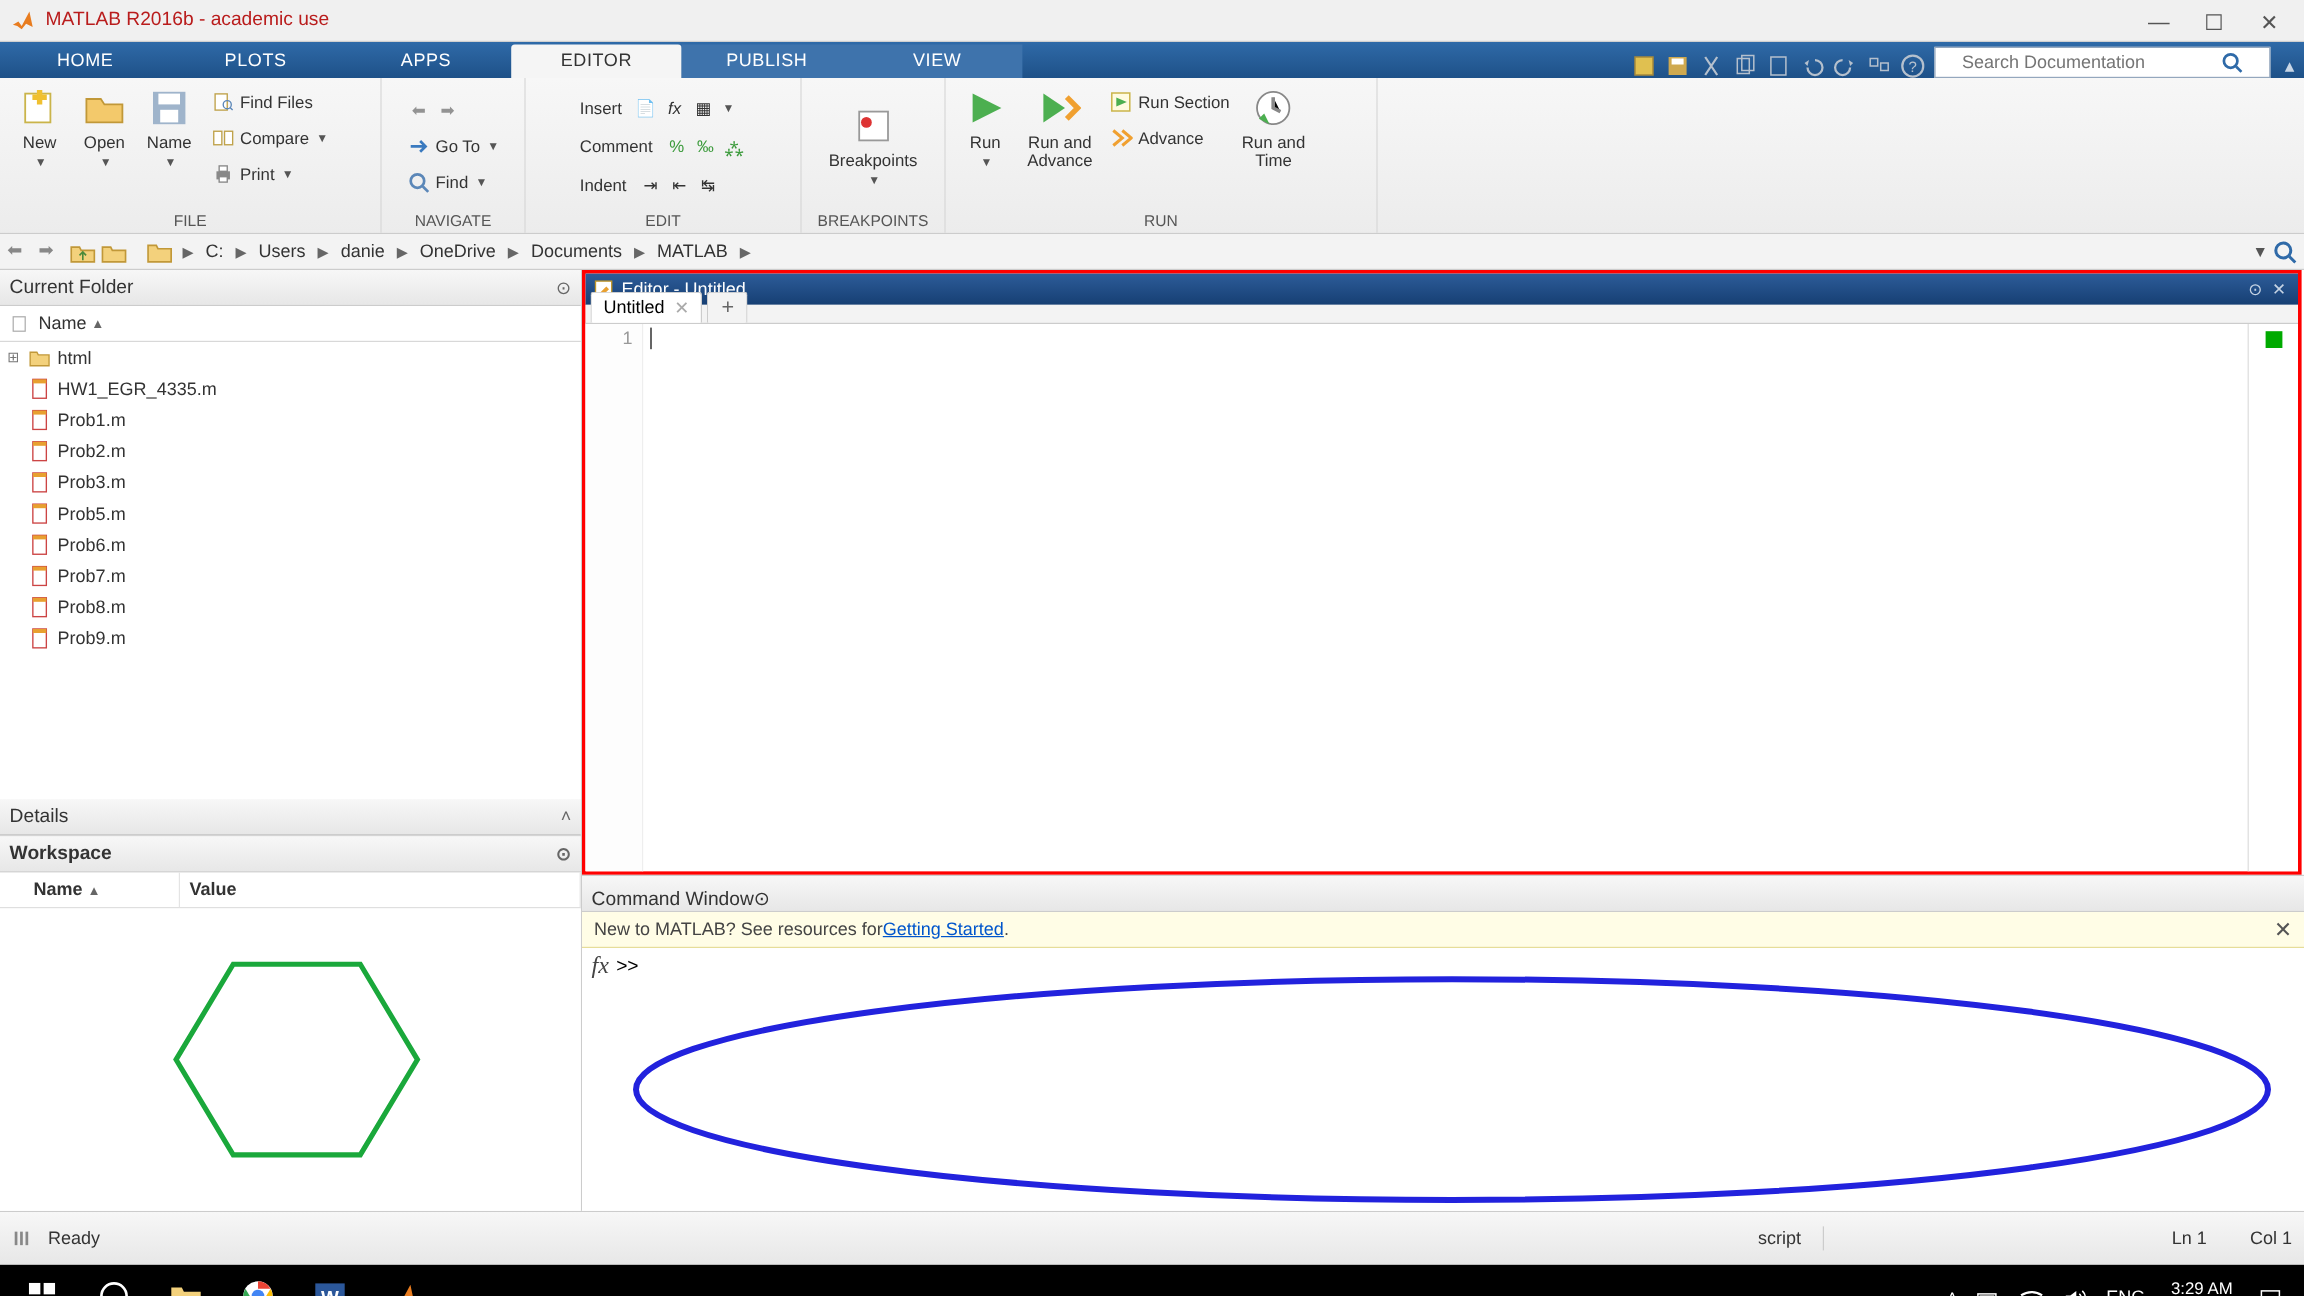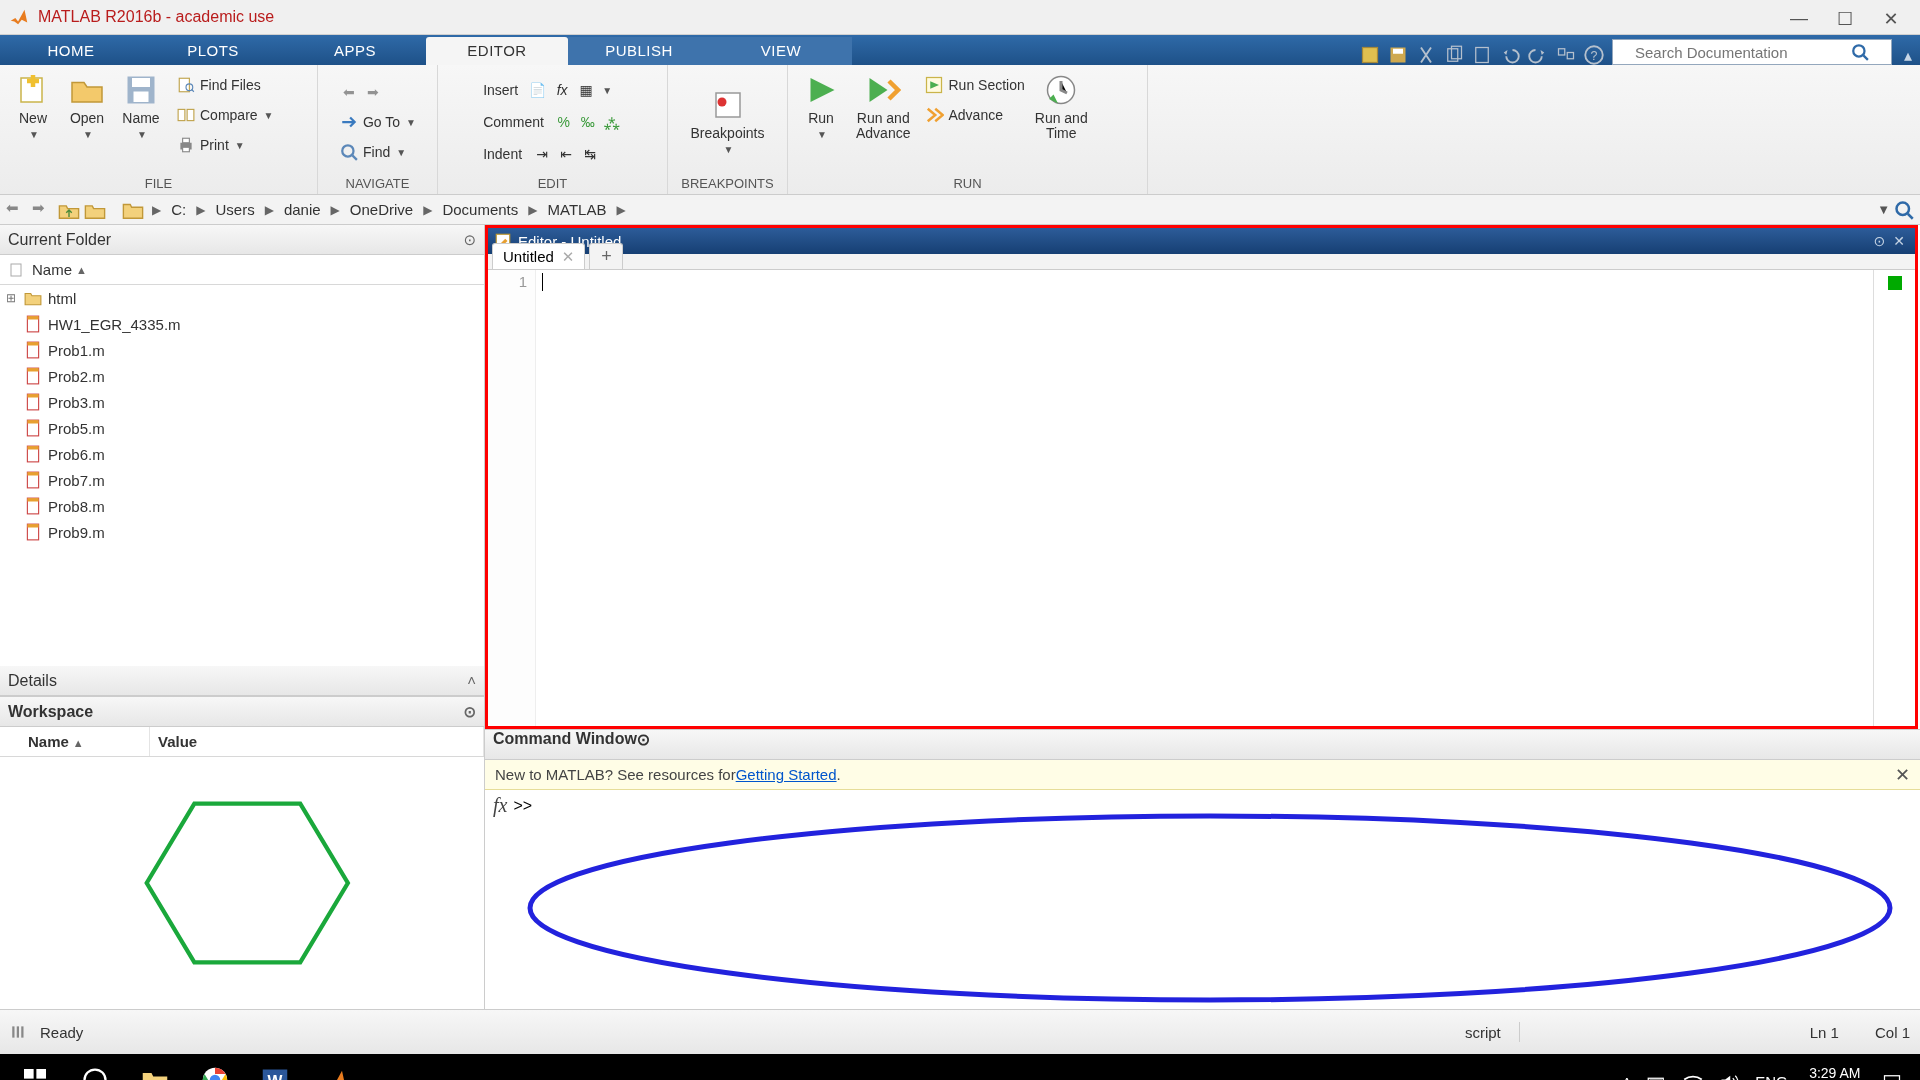--- a/index.html
+++ b/index.html
@@ -60,21 +60,21 @@
 .etab .close { color: #aaa; cursor: pointer; }
 .etab.plus { min-width: 34px; border-radius: 3px 3px 0 0; background: #f3f3f3; justify-content: center; color: #666; font-size: 18px; }
 .editarea { flex: 1; display: flex; background: #fff; }
 .gutter { width: 48px; background: #fdfdfd; border-right: 1px solid #eee; color: #999; font-family: Consolas, monospace; font-size: 15px; padding: 3px 8px; text-align: right; }
 .code { flex: 1; padding: 3px 6px; font-family: Consolas, monospace; font-size: 15px; position: relative; }
 .code .cursor { width: 1px; height: 18px; background: #000; animation: blink 1s infinite; }
 @keyframes blink { 50% { opacity: 0; } }
 .sidebar-strip { width: 42px; background: #fff; border-left: 1px solid #ddd; }
 .sidebar-strip .greensq { width: 14px; height: 14px; background: #0a0; margin: 6px auto; }
 .cmdwin { height: 280px; border-top: 1px solid #ccc; display: flex; flex-direction: column; position: relative; }
-.cmdhdr { height: 30px; background: linear-gradient(#f7f7f7,#e7e7e7); border-bottom: 1px solid #ccc; display: flex; align-items: flex-start; padding: 0 8px; font-size: 16px; color: #333; font-weight: bold; }
+.cmdhdr { height: 30px; background: linear-gradient(#f7f7f7,#e7e7e7); border-bottom: 1px solid #ccc; display: flex; align-items: flex-end; padding: 0 8px; font-size: 16px; color: #333; }
 .banner { height: 30px; background: #fffde6; border-bottom: 1px solid #e6dd99; display: flex; align-items: center; padding: 0 10px; font-size: 15px; color: #444; }
 .banner a { color: #0055cc; text-decoration: underline; cursor: pointer; }
 .banner .spacer { flex: 1; }
 .banner .xclose { color: #555; cursor: pointer; font-size: 18px; }
 .cmdbody { flex: 1; background: #fff; padding: 4px 8px; position: relative; }
 .prompt { display: flex; align-items: center; gap: 6px; font-family: Consolas, monospace; font-size: 16px; }
 .fx { font-style: italic; font-family: "Times New Roman", serif; font-size: 20px; color: #444; }
 .ellipse-annot { position: absolute; left: 40px; top: 18px; width: 1370px; height: 200px; pointer-events: none; }
 .statusbar { height: 45px; background: linear-gradient(#f7f7f7,#e7e7e7); border-top: 1px solid #ccc; display: flex; align-items: center; padding: 0 10px; font-size: 15px; color: #333; gap: 12px; }
 .statusbar .sbicon { width: 18px; height: 18px; }

